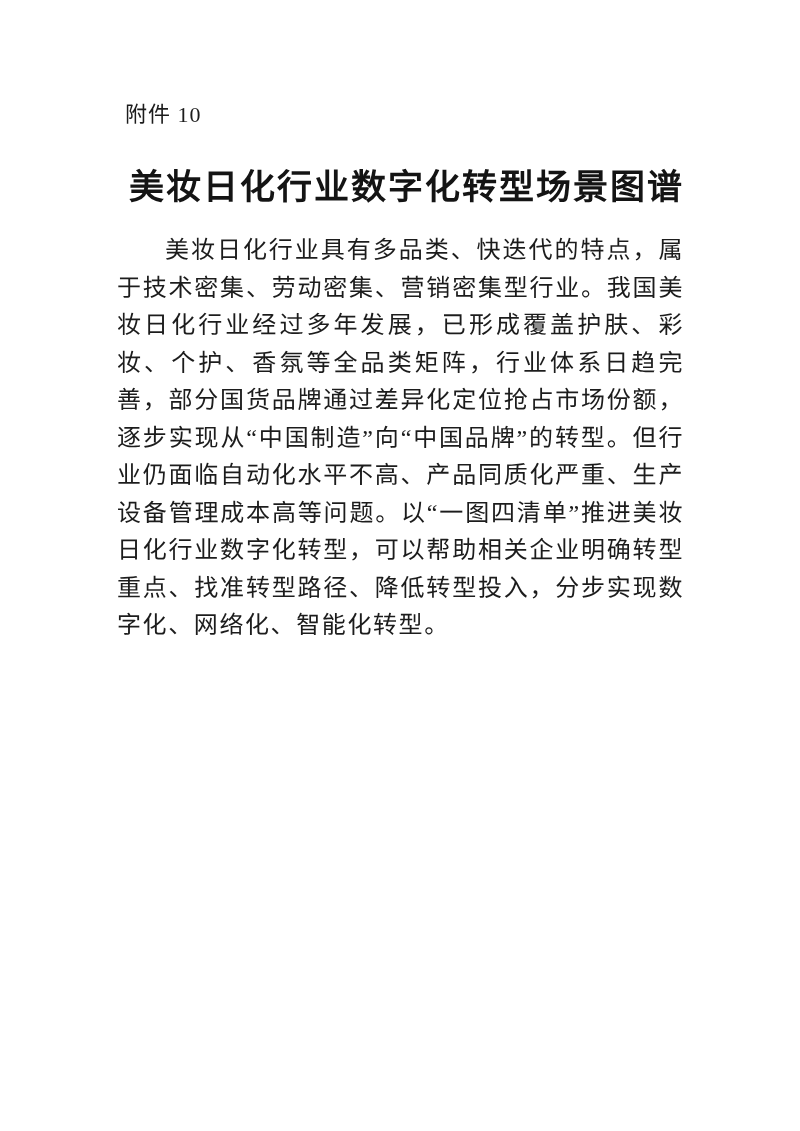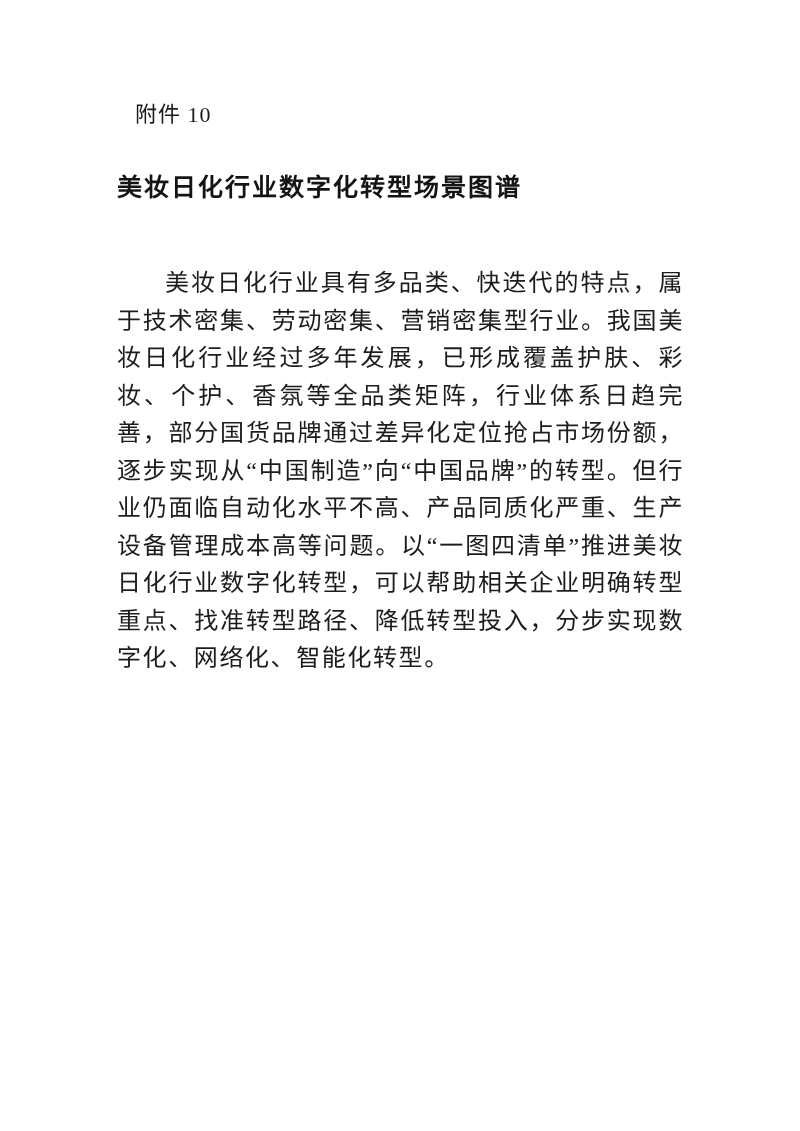--- a/index.html
+++ b/index.html
@@ -16,34 +16,34 @@
     box-sizing: border-box;
     padding: 100px 116px 0 117px;
     font-family: "Liberation Serif", "DejaVu Serif", serif;
     color: #1c1c1c;
     overflow: hidden;
   }
   .attachment-label {
     font-size: 22px;
     line-height: 30px;
     letter-spacing: 1px;
-    margin-left: 18px;
+    margin-left: 8px;
   }
   .doc-title {
     margin: 40px 0 0 0;
-    text-align: left;
-    font-size: 25px;
+    text-align: right;
+    font-size: 35px;
     line-height: 36px;
     font-weight: bold;
     letter-spacing: 2px;
     color: #141414;
     font-family: "Liberation Serif", "DejaVu Serif", serif;
   }
   .doc-body {
-    margin-top: 59px;
+    margin-top: 26px;
   }
   .body-para {
     margin: 0;
     font-size: 24px;
     line-height: 37.5px;
     letter-spacing: 1.6px;
     text-align: justify;
     text-justify: inter-character;
     text-indent: 2em;
     color: #1c1c1c;

